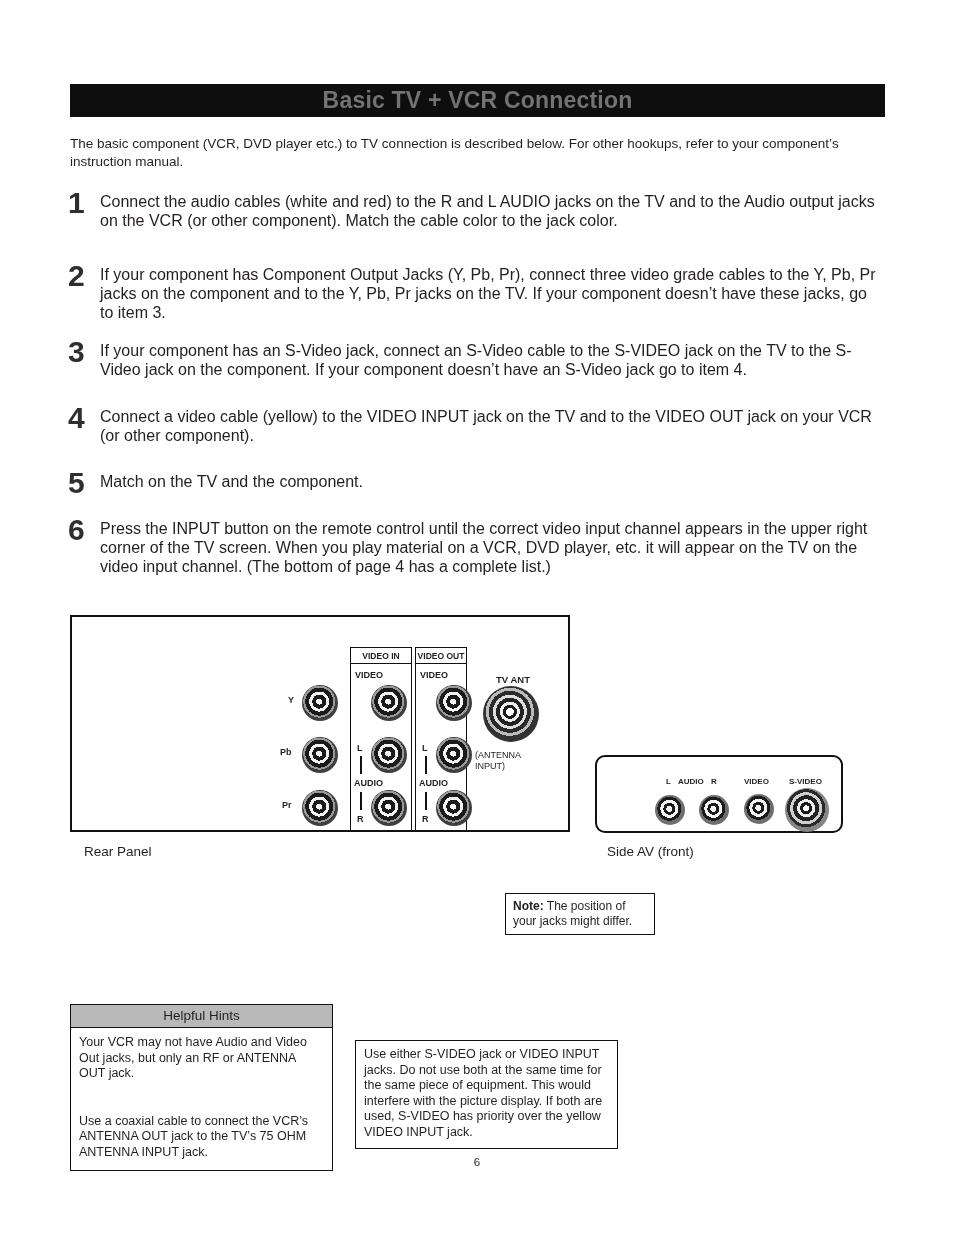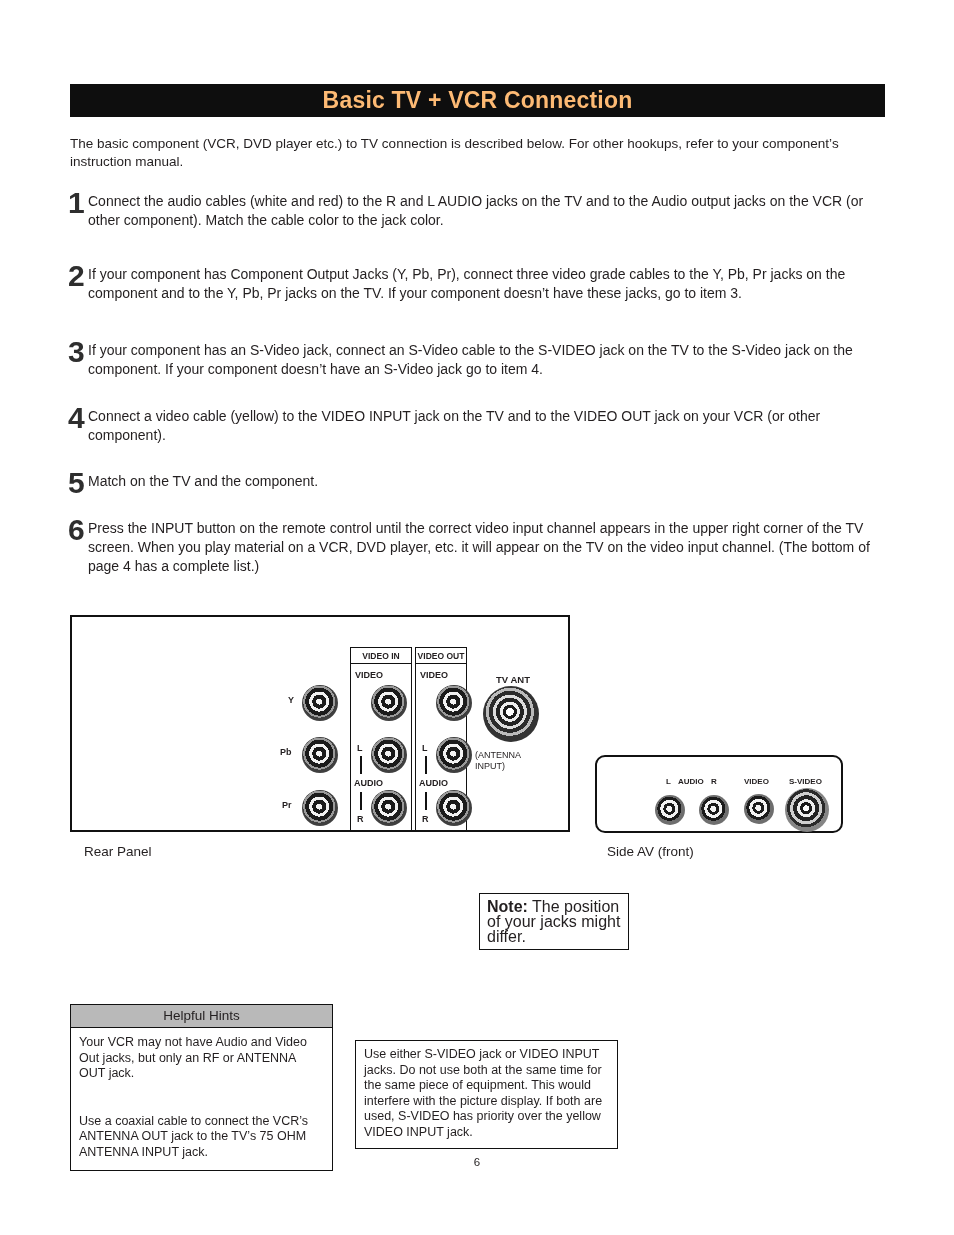--- a/index.html
+++ b/index.html
@@ -1,28 +1,28 @@
 <!DOCTYPE html>
 <html><head>
 <meta charset="utf-8">
 <style>
   * { margin:0; padding:0; box-sizing:border-box; }
   html,body { background:#ffffff; }
   body { font-family:"Liberation Sans", sans-serif; color:#231f20; }
   .page { position:relative; width:954px; height:1235px; background:#fff; overflow:hidden; }
 
   .title-bar { position:absolute; left:70px; top:84px; width:815px; height:33px; background:#0e0e0e;
-    color:#fdba74; display:flex; align-items:center; justify-content:center;
+    color:#737373; display:flex; align-items:center; justify-content:center;
     font-size:23px; font-weight:bold; letter-spacing:0.2px; }
 
   .intro { position:absolute; left:70px; top:135px; width:808px; font-size:13.5px; line-height:18px; }
 
   .step { position:absolute; left:68px; width:814px; }
   .step-num { position:absolute; left:0; top:-6px; font-size:30px; font-weight:bold; color:#2e2e2e; }
-  .step-text { margin-left:20px; font-size:14px; line-height:19px; }
+  .step-text { margin-left:32px; font-size:16px; line-height:19px; }
 
   
   .rear-panel { position:absolute; left:70px; top:615px; width:500px; height:217px; border:2px solid #111; background:#fff; }
   .dlabel { position:absolute; font-size:9px; font-weight:bold; white-space:nowrap; }
   .col { position:absolute; top:30px; height:184px; border:1.5px solid #111; background:#fff; }
   .col-in { left:278px; width:62px; }
   .col-out { left:343px; width:52px; }
   .col-header { height:16px; border-bottom:1.5px solid #111; display:flex; align-items:center; justify-content:center;
     font-size:8.5px; font-weight:bold; white-space:nowrap; }
   .tick { position:absolute; width:1.5px; background:#111; }
@@ -38,21 +38,21 @@
     background:radial-gradient(circle at 48% 46%, #ffffff 0 3px, #1b1b1b 3px 6px, #ededed 6px 9px, #222 9px 13px, #cfcfcf 13px 16px, #2a2a2a 16px 19px, #858585 19px 22px); }
 
   .ant-text { position:absolute; left:403px; top:133px; width:74px; text-align:left; font-size:9px; line-height:11px; }
 
   
   .side-panel { position:absolute; left:595px; top:755px; width:248px; height:78px; border:2px solid #111; border-radius:10px; background:#fff; }
   .side-panel .dlabel { font-size:8px; }
 
   .caption { position:absolute; font-size:13.5px; }
 
-  .note-box { position:absolute; left:479px; top:893px; width:150px; border:1.5px solid #111; padding:5px 7px; font-size:16px; line-height:15px; background:#fff; }
+  .note-box { position:absolute; left:505px; top:893px; width:150px; border:1.5px solid #111; padding:5px 7px; font-size:12px; line-height:15px; background:#fff; }
 
   .hints-box { position:absolute; left:70px; top:1004px; width:263px; border:1px solid #111; background:#fff; }
   .hints-header { background:#b9b9b9; border-bottom:1px solid #111; text-align:center; font-size:13.5px; padding:3px 0 4px; }
   .hints-body { padding:7px 8px 10px; font-size:12.5px; line-height:15.5px; }
   .hints-body p + p { margin-top:32px; }
 
   .svideo-box { position:absolute; left:355px; top:1040px; width:263px; border:1px solid #111; padding:6px 8px 8px; font-size:12.5px; line-height:15.5px; background:#fff; }
 
   .page-num { position:absolute; top:1156px; left:0; width:100%; text-align:center; font-size:11.5px; }
 </style>

